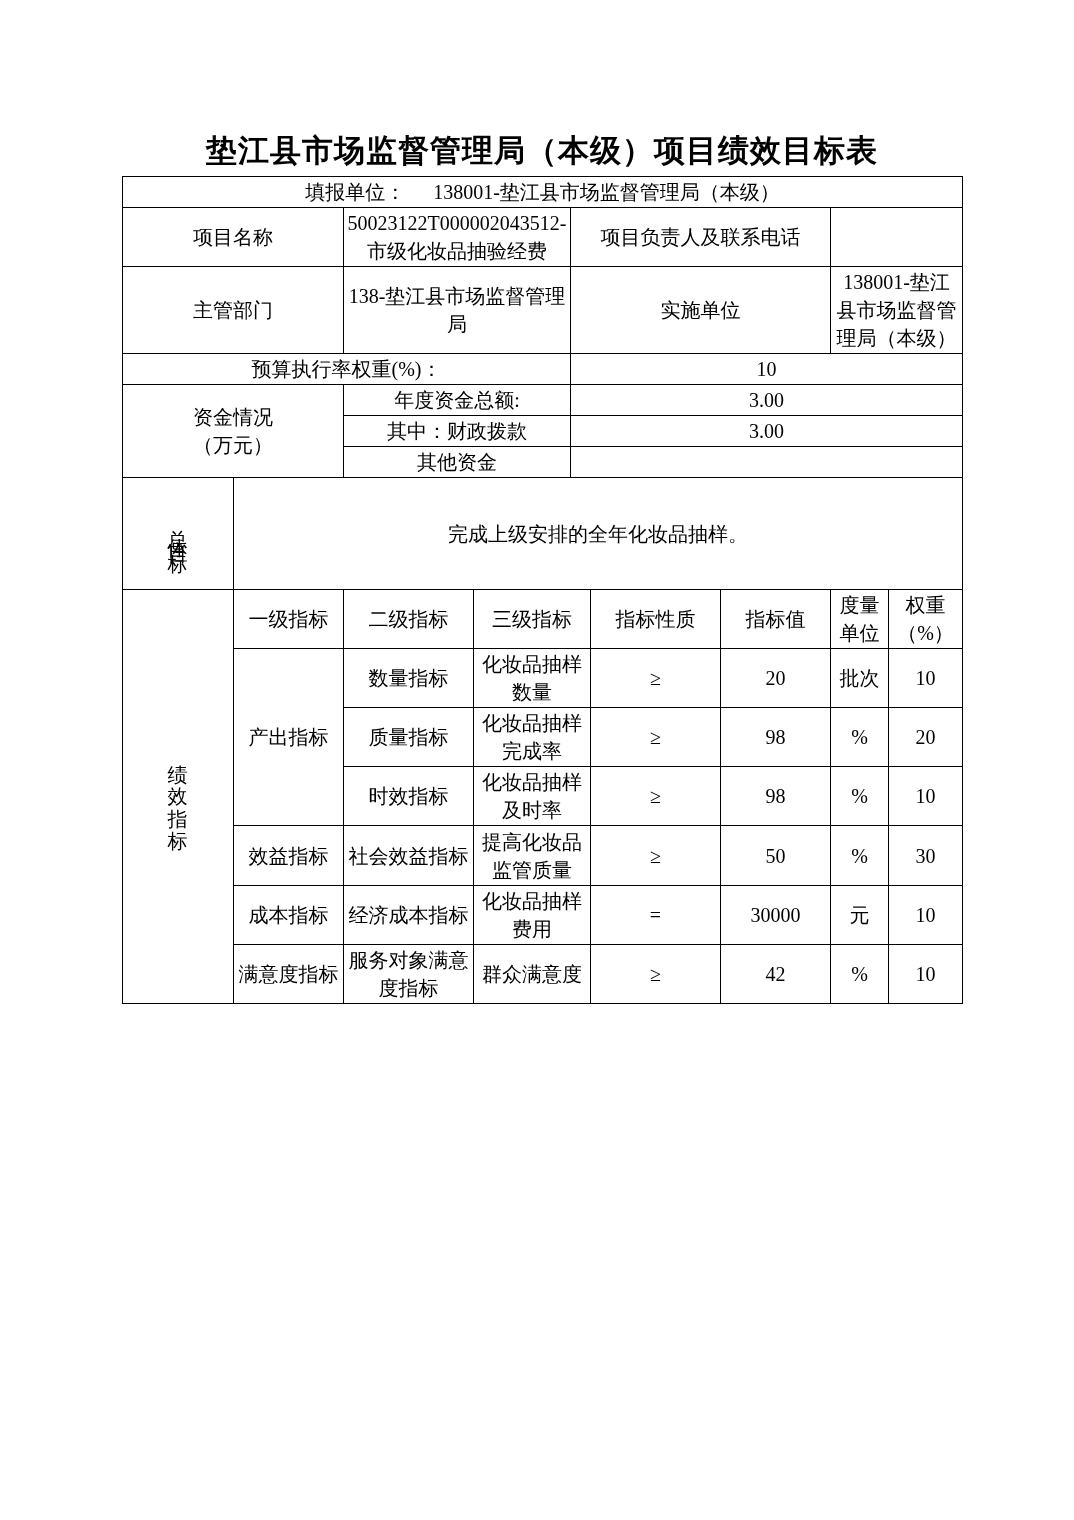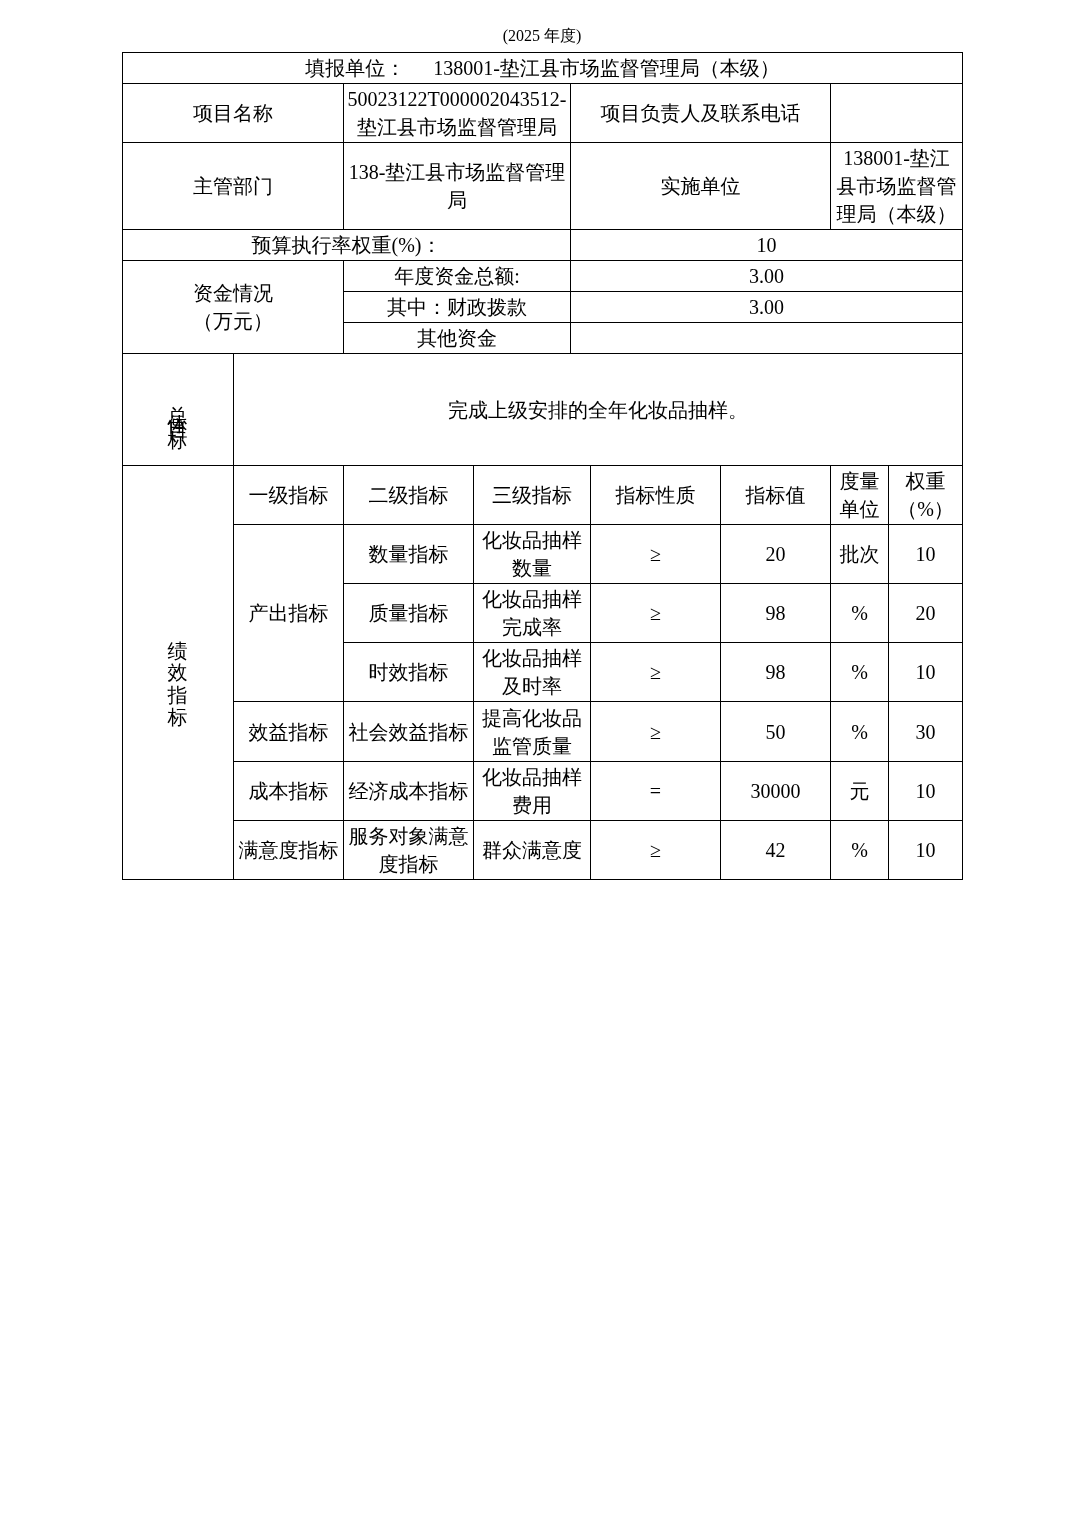--- a/index.html
+++ b/index.html
@@ -71,21 +71,21 @@
   tr.rL { height:55px; }
   tr.rM { height:60px; }
   tr.rN { height:59px; }
   tr.rO { height:56px; }
 </style>
 </head>
 <body>
 
 <div class="page">
 
-  <div class="doc-subtitle">(2025 年度)</div>
+  <h1 class="doc-title">垫江县市场监督管理局（本级）项目绩效目标表</h1>
 
   <table class="form">
     <colgroup>
       <col style="width:111px">
         <col style="width:110px">
         <col style="width:130px">
       <col style="width:97px">
         <col style="width:20px">
         <col style="width:130px">
       <col style="width:110px">
@@ -94,21 +94,21 @@
     </colgroup>
 
     <tbody>
         <tr class="rA">
       <td colspan="9" class="al pad"><span>填报单位：</span><span class="unit-gap">138001-垫江县市场监督管理局（本级）</span></td>
     </tr>
 
     <tr class="rB">
       <td colspan="2">项目名称</td>
       <td colspan="2" class="al">50023122T000002043512-
-垫江县市场监督管理局</td>
+市级化妆品抽验经费</td>
       <td colspan="3">项目负责人及联系电话</td>
       <td colspan="2"></td>
     </tr>
 
     <tr class="rC">
       <td colspan="2">主管部门</td>
       <td colspan="2" class="al">138-垫江县市场监督管理
 局</td>
       <td colspan="3">实施单位</td>
       <td colspan="2" class="al">138001-垫江

